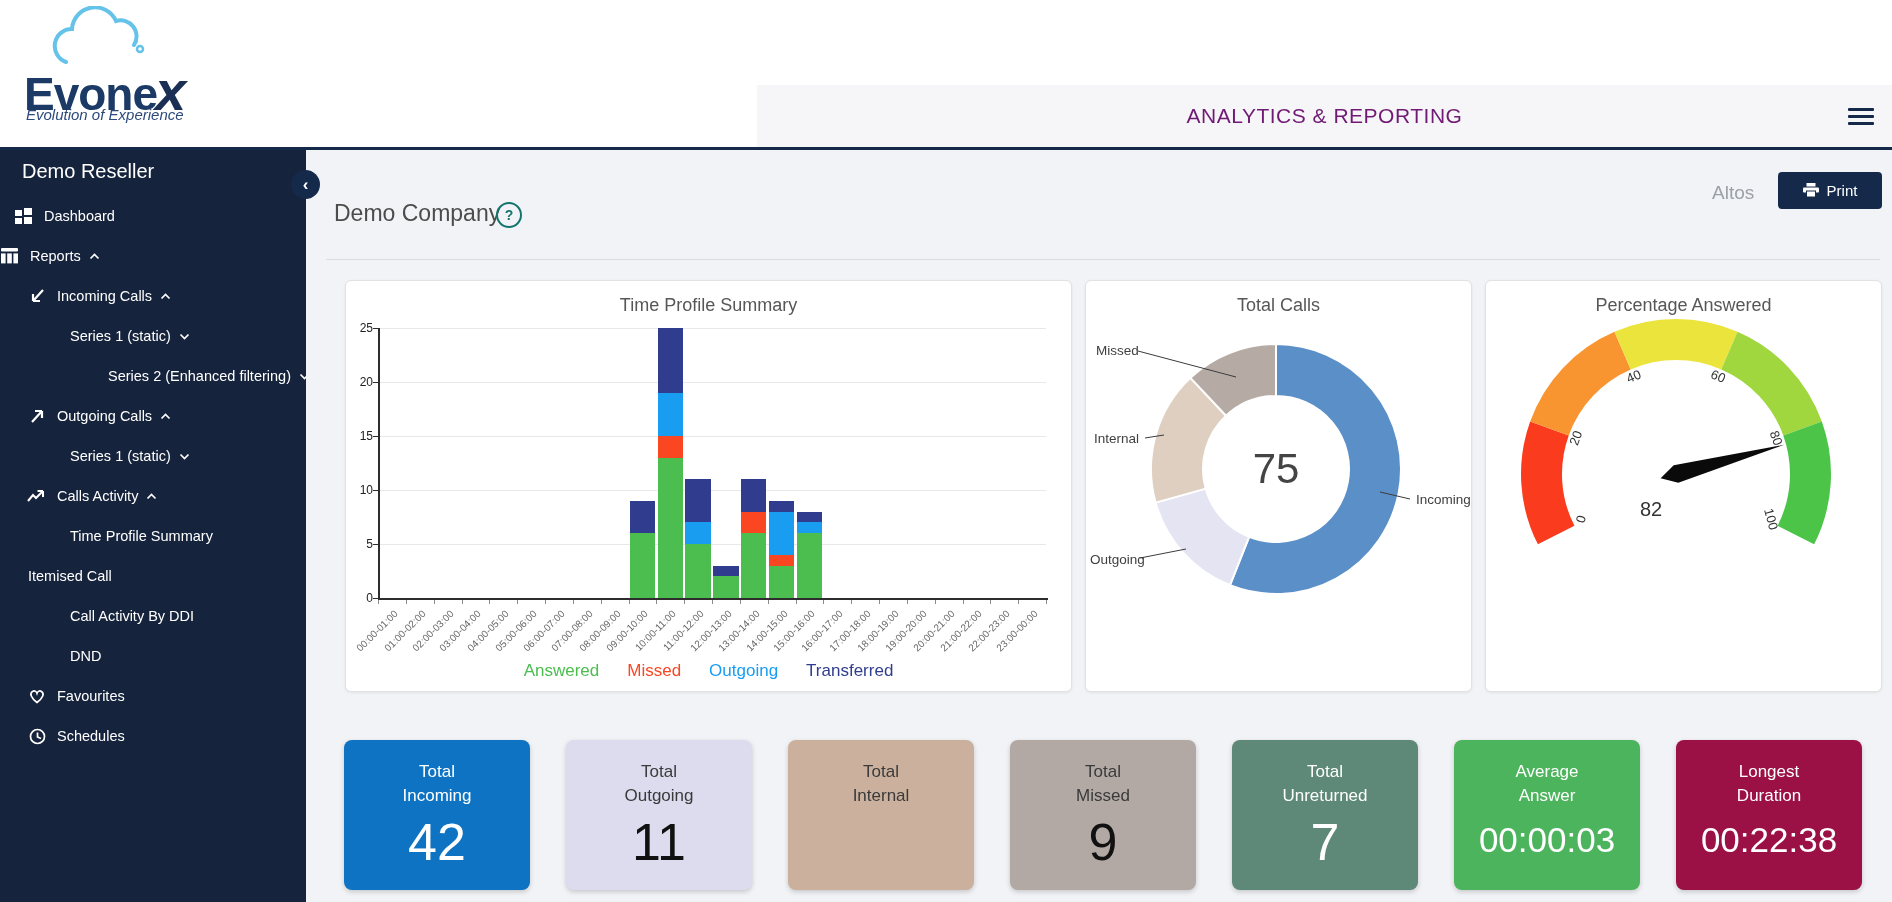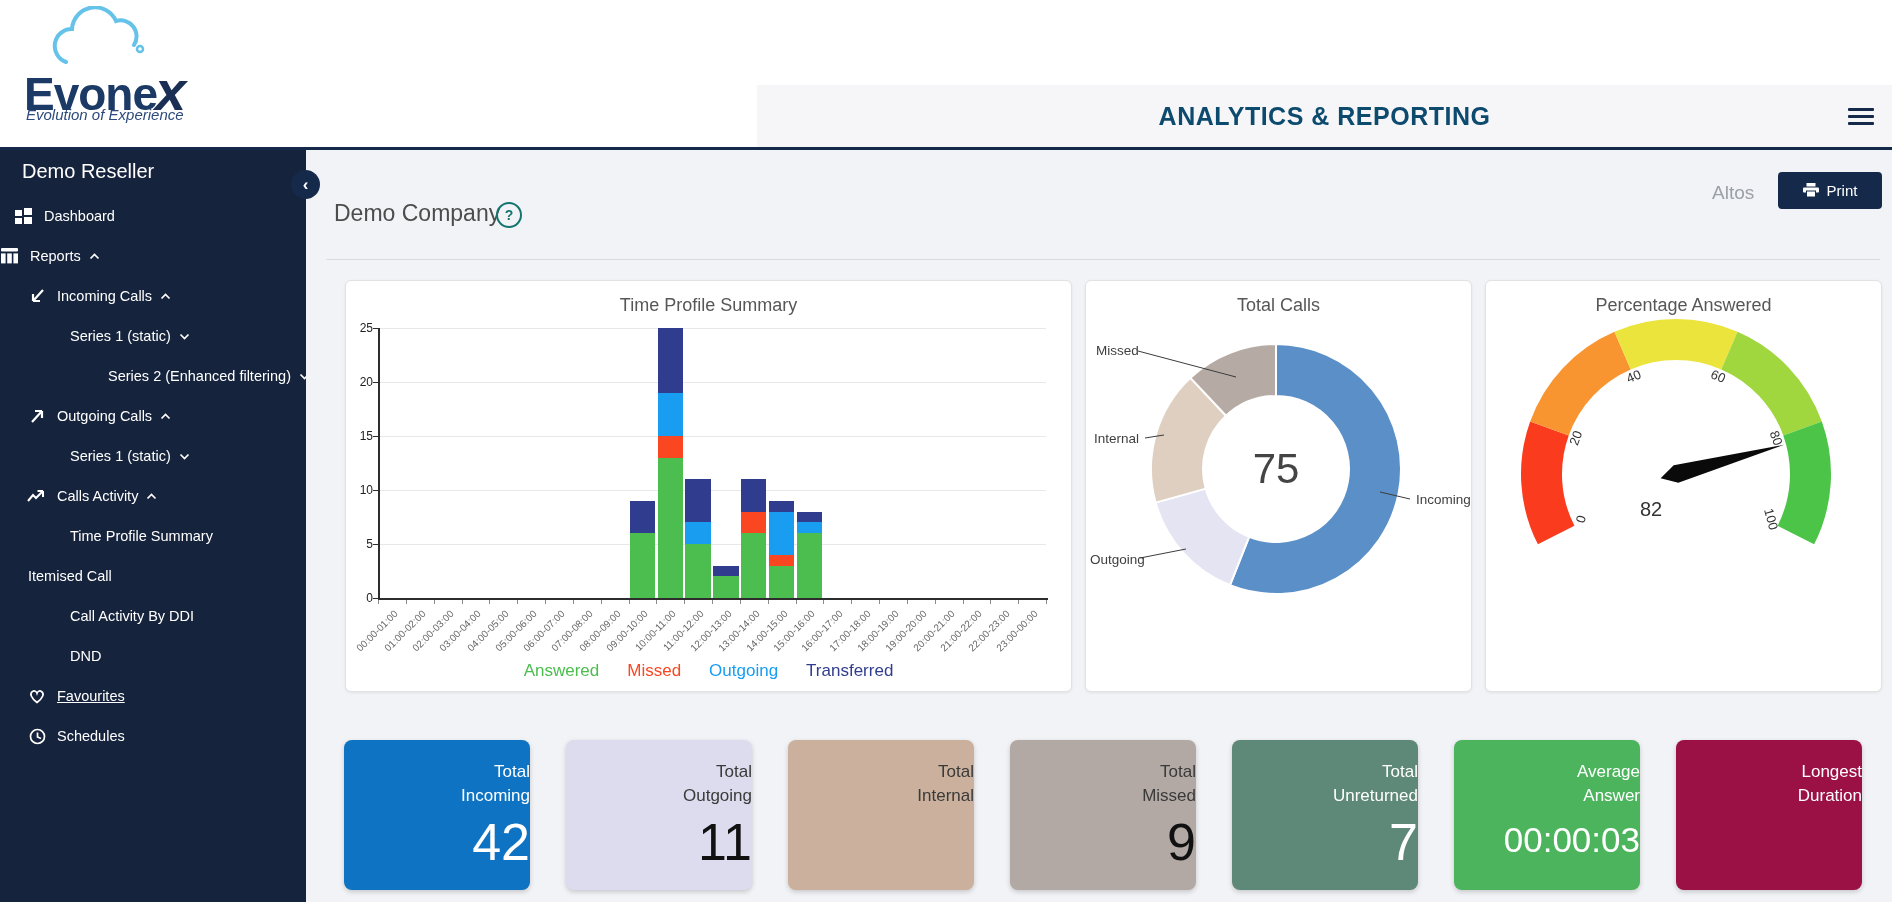--- a/index.html
+++ b/index.html
@@ -6,21 +6,21 @@
   .app{position:relative;width:1892px;height:902px;overflow:hidden;
        font-family:"Liberation Sans",sans-serif;background:#fff;}
 
   
   .logo{position:absolute;left:18px;top:6px;width:260px;height:130px;}
   .brand-line{position:absolute;left:6px;top:52px;font-weight:bold;color:#1c3a66;font-size:46px;letter-spacing:-1px;}
   .brand-tail{font-size:56px;font-style:italic;color:#1b2f55;margin-left:-2px;}
   .tagline{position:absolute;left:8px;top:100px;font-style:italic;font-size:15px;color:#2c4a7c;}
   .header-band{position:absolute;left:757px;top:85px;width:1135px;height:62px;background:#f6f6f8;
                display:flex;align-items:center;justify-content:center;}
-  .header-title{font-size:25px;color:#0c4a6e;letter-spacing:.5px;font-weight:bold;}
+  .header-title{font-size:21px;color:#701a75;letter-spacing:.5px;}
   .hamburger{position:absolute;right:16px;top:19px;width:28px;height:22px;cursor:pointer;}
   .hamburger span{display:block;width:26px;height:3px;background:#15294b;margin:4px 0;border-radius:1px;}
   .topbar-border{position:absolute;left:0;top:147px;width:1892px;height:3px;background:#15294b;}
 
   
   .sidebar{position:absolute;left:0;top:150px;width:306px;height:752px;background:#16233c;color:#fff;}
   .side-title{position:absolute;left:22px;top:10px;font-size:20px;color:#fff;}
   .side-items{position:absolute;left:0;top:46px;width:100%;}
   .side-item{height:40px;display:flex;align-items:center;font-size:14.5px;color:#fff;cursor:pointer;white-space:nowrap;}
   .side-item .icn{width:20px;height:18px;margin-right:10px;display:inline-flex;align-items:center;justify-content:center;}
@@ -54,21 +54,21 @@
   .ylab{position:absolute;width:26px;text-align:right;font-size:12px;color:#222;}
   .ytick{position:absolute;width:5px;height:1px;background:#2d2d2d;}
   .xtick{position:absolute;width:1px;height:4px;background:#8a8a8a;}
   .xlab{position:absolute;width:110px;text-align:right;font-size:10px;color:#666;
         transform:rotate(-45deg);transform-origin:100% 0;}
   .seg{position:absolute;}
   .legend{position:absolute;left:0;top:380px;width:100%;display:flex;justify-content:center;gap:28px;font-size:17px;}
   .legend span{cursor:pointer;}
 
   
-  .kpi{position:absolute;top:590px;width:186px;height:150px;border-radius:8px;text-align:right;
+  .kpi{position:absolute;top:590px;width:186px;height:150px;border-radius:8px;text-align:center;
        box-shadow:0 2px 5px rgba(0,0,0,.18);}
   .kpi-label{margin-top:20px;font-size:17px;line-height:1.4;}
   .kpi-value{font-size:52px;margin-top:4px;}
   .kpi-value.time{font-size:35px;margin-top:12px;}
 </style>
 </head>
 <body>
 
 <div class="app">
 
@@ -189,21 +189,21 @@
         </div>
         <div class="side-item" style="padding-left: 28px;">
           <span>Itemised Call</span>
         </div>
         <div class="side-item" style="padding-left: 70px;">
           <span>Call Activity By DDI</span>
         </div>
         <div class="side-item" style="padding-left: 70px;">
           <span>DND</span>
         </div>
-        <div class="side-item" style="padding-left: 27px; text-decoration: underline;">
+        <div class="side-item" style="padding-left: 27px;">
           <span class="icn">
             <svg width="18" height="16" viewBox="0 0 18 16">
               <path d="M9 14.5 C3 10 1.2 5.5 4.6 3.4 C6.8 2.1 8.6 4 9 5.2 C9.4 4 11.2 2.1 13.4 3.4 C16.8 5.5 15 10 9 14.5 Z" fill="none" stroke="#fff" stroke-width="1.7"></path>
             </svg>
           </span>
           <span>Favourites</span>
         </div>
         <div class="side-item" style="padding-left: 27px;">
           <span class="icn">
             <svg width="17" height="17" viewBox="0 0 17 17">
@@ -410,16 +410,17 @@
             <div>Average</div>
             <div>Answer</div>
           </div>
           <div class="kpi-value time" style="color: rgb(255, 255, 255);">00:00:03</div>
         </div>
         <div class="kpi" style="left: 1370px; background: rgb(155, 17, 69);">
           <div class="kpi-label" style="color: rgb(255, 255, 255);">
             <div>Longest</div>
             <div>Duration</div>
           </div>
+          <div class="kpi-value time" style="color: rgb(255, 255, 255);">00:22:38</div>
         </div>
       </div>
   </div>
 </div>
 
 </body></html>

